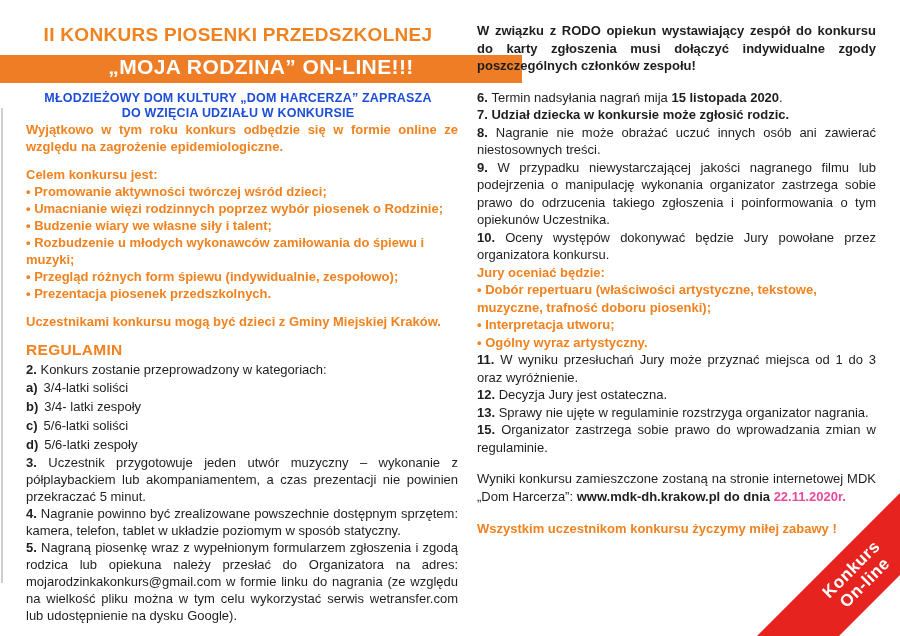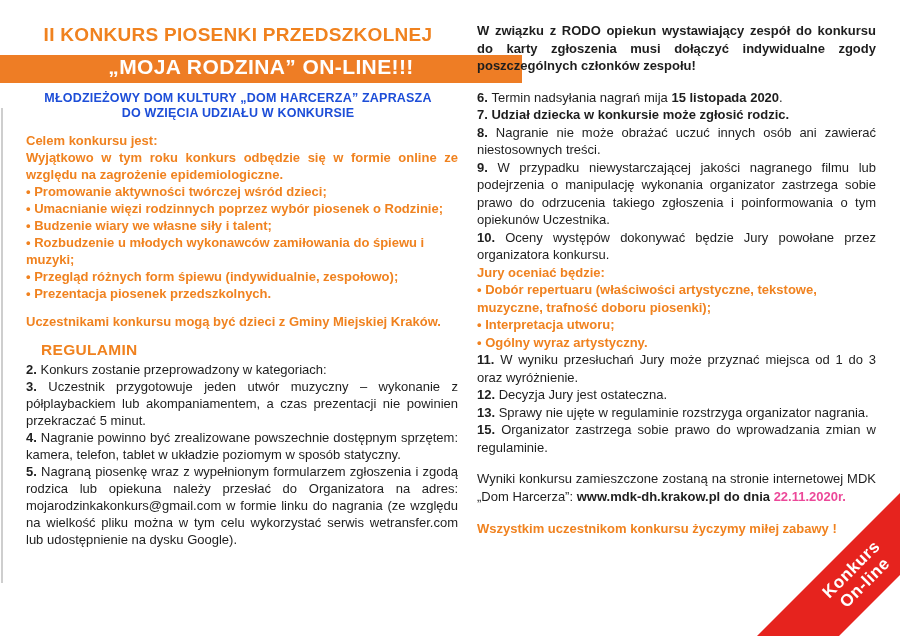--- a/index.html
+++ b/index.html
@@ -45,21 +45,21 @@
     text-align:center;font-size:12.5px;font-weight:bold;
     line-height:15px;letter-spacing:0.2px;color:#1d4ed8;
   }
 
   .col{position:absolute;font-size:13px;line-height:17px;}
   .col.left{left:26px;top:121px;width:432px;}
   .col.right{left:477px;top:22px;width:399px;line-height:17.5px;}
 
   .mt{margin-top:11px;}
   .regulamin{
-    margin:11px 0 3px 15px;font-size:15.5px;font-weight:bold;
+    margin:11px 0 3px 0;font-size:15.5px;font-weight:bold;
     color:var(--orange-text);letter-spacing:0.3px;
   }
   .rule{text-align:justify;}
   .rule .num{font-weight:bold;}
   .bullet .dot{color:var(--orange-text);font-weight:bold;}
   .cat{line-height:19px;}
   .cat .letter{font-weight:bold;margin-right:6px;}
 
   .ribbon{
     position:absolute;left:718px;top:547px;width:280px;height:58px;
@@ -82,34 +82,40 @@
   <div class="banner">
     <span>„MOJA RODZINA” ON-LINE!!!</span>
   </div>
 
   <div class="subtitle">
     <div>MŁODZIEŻOWY DOM KULTURY „DOM HARCERZA” ZAPRASZA</div>
     <div>DO WZIĘCIA UDZIAŁU W KONKURSIE</div>
   </div>
 
   <div class="col left">
+    <p class="orange just">Wyjątkowo w tym roku konkurs odbędzie się w formie online ze względu na zagrożenie epidemiologiczne.</p>
     <p class="orange mt">Celem konkursu jest:</p>
-    <p class="orange just">Wyjątkowo w tym roku konkurs odbędzie się w formie online ze względu na zagrożenie epidemiologiczne.</p>
     <div id="goals">
         <p class="bullet orange"><span class="dot">• </span>Promowanie aktywności twórczej wśród dzieci;</p>
         <p class="bullet orange"><span class="dot">• </span>Umacnianie więzi rodzinnych poprzez wybór piosenek o Rodzinie;</p>
         <p class="bullet orange"><span class="dot">• </span>Budzenie wiary we własne siły i talent;</p>
         <p class="bullet orange"><span class="dot">• </span>Rozbudzenie u młodych wykonawców zamiłowania do śpiewu i muzyki;</p>
         <p class="bullet orange"><span class="dot">• </span>Przegląd różnych form śpiewu (indywidualnie, zespołowo);</p>
         <p class="bullet orange"><span class="dot">• </span>Prezentacja piosenek przedszkolnych.</p>
       </div>
     <p class="orange mt">Uczestnikami konkursu mogą być dzieci z Gminy Miejskiej Kraków.</p>
     <h2 class="regulamin">REGULAMIN</h2>
     <div id="rules-left-a">
         <p class="rule"><span class="num">2. </span><span>Konkurs zostanie przeprowadzony w kategoriach:</span></p>
+      </div>
+    <div id="categories">
+        <p class="cat"><span class="letter">a)</span>3/4-latki soliści</p>
+        <p class="cat"><span class="letter">b)</span>3/4- latki zespoły</p>
+        <p class="cat"><span class="letter">c)</span>5/6-latki soliści</p>
+        <p class="cat"><span class="letter">d)</span>5/6-latki zespoły</p>
       </div>
     <div id="rules-left-b">
         <p class="rule"><span class="num">3. </span><span>Uczestnik przygotowuje jeden utwór muzyczny – wykonanie z półplaybackiem lub akompaniamentem, a czas prezentacji nie powinien przekraczać 5 minut.</span></p>
         <p class="rule"><span class="num">4. </span><span>Nagranie powinno być zrealizowane powszechnie dostępnym sprzętem: kamera, telefon, tablet w układzie poziomym w sposób statyczny.</span></p>
         <p class="rule"><span class="num">5. </span><span>Nagraną piosenkę wraz z wypełnionym formularzem zgłoszenia i zgodą rodzica lub opiekuna należy przesłać do Organizatora na adres: mojarodzinkakonkurs@gmail.com w formie linku do nagrania (ze względu na wielkość pliku można w tym celu wykorzystać serwis wetransfer.com lub udostępnienie na dysku Google).</span></p>
       </div>
   </div>
 
   <div class="col right">
     <p class="b just">W związku z RODO opiekun wystawiający zespół do konkursu do karty zgłoszenia musi dołączyć indywidualne zgody poszczególnych członków zespołu!</p>

